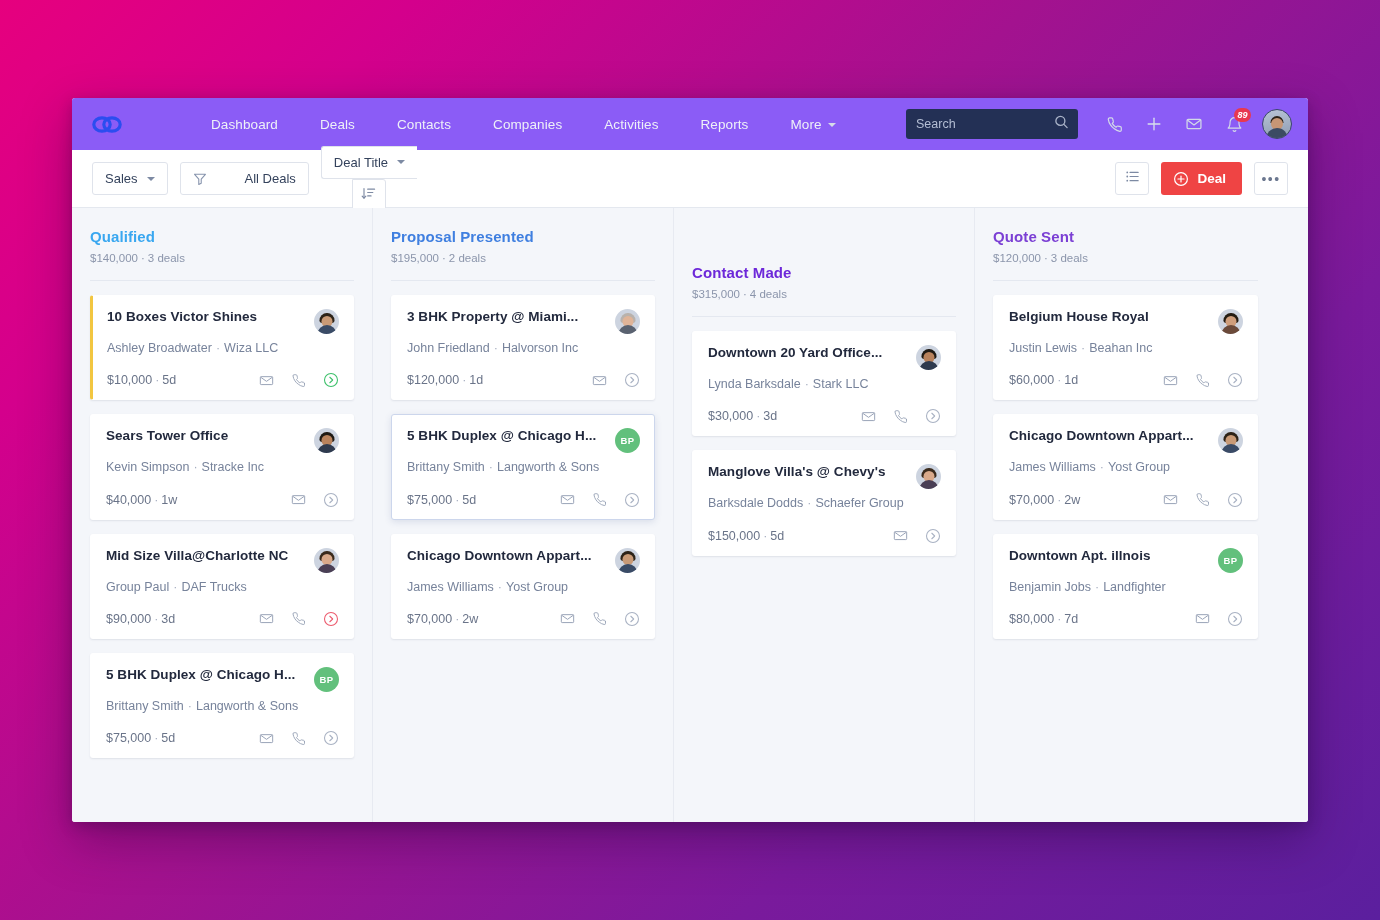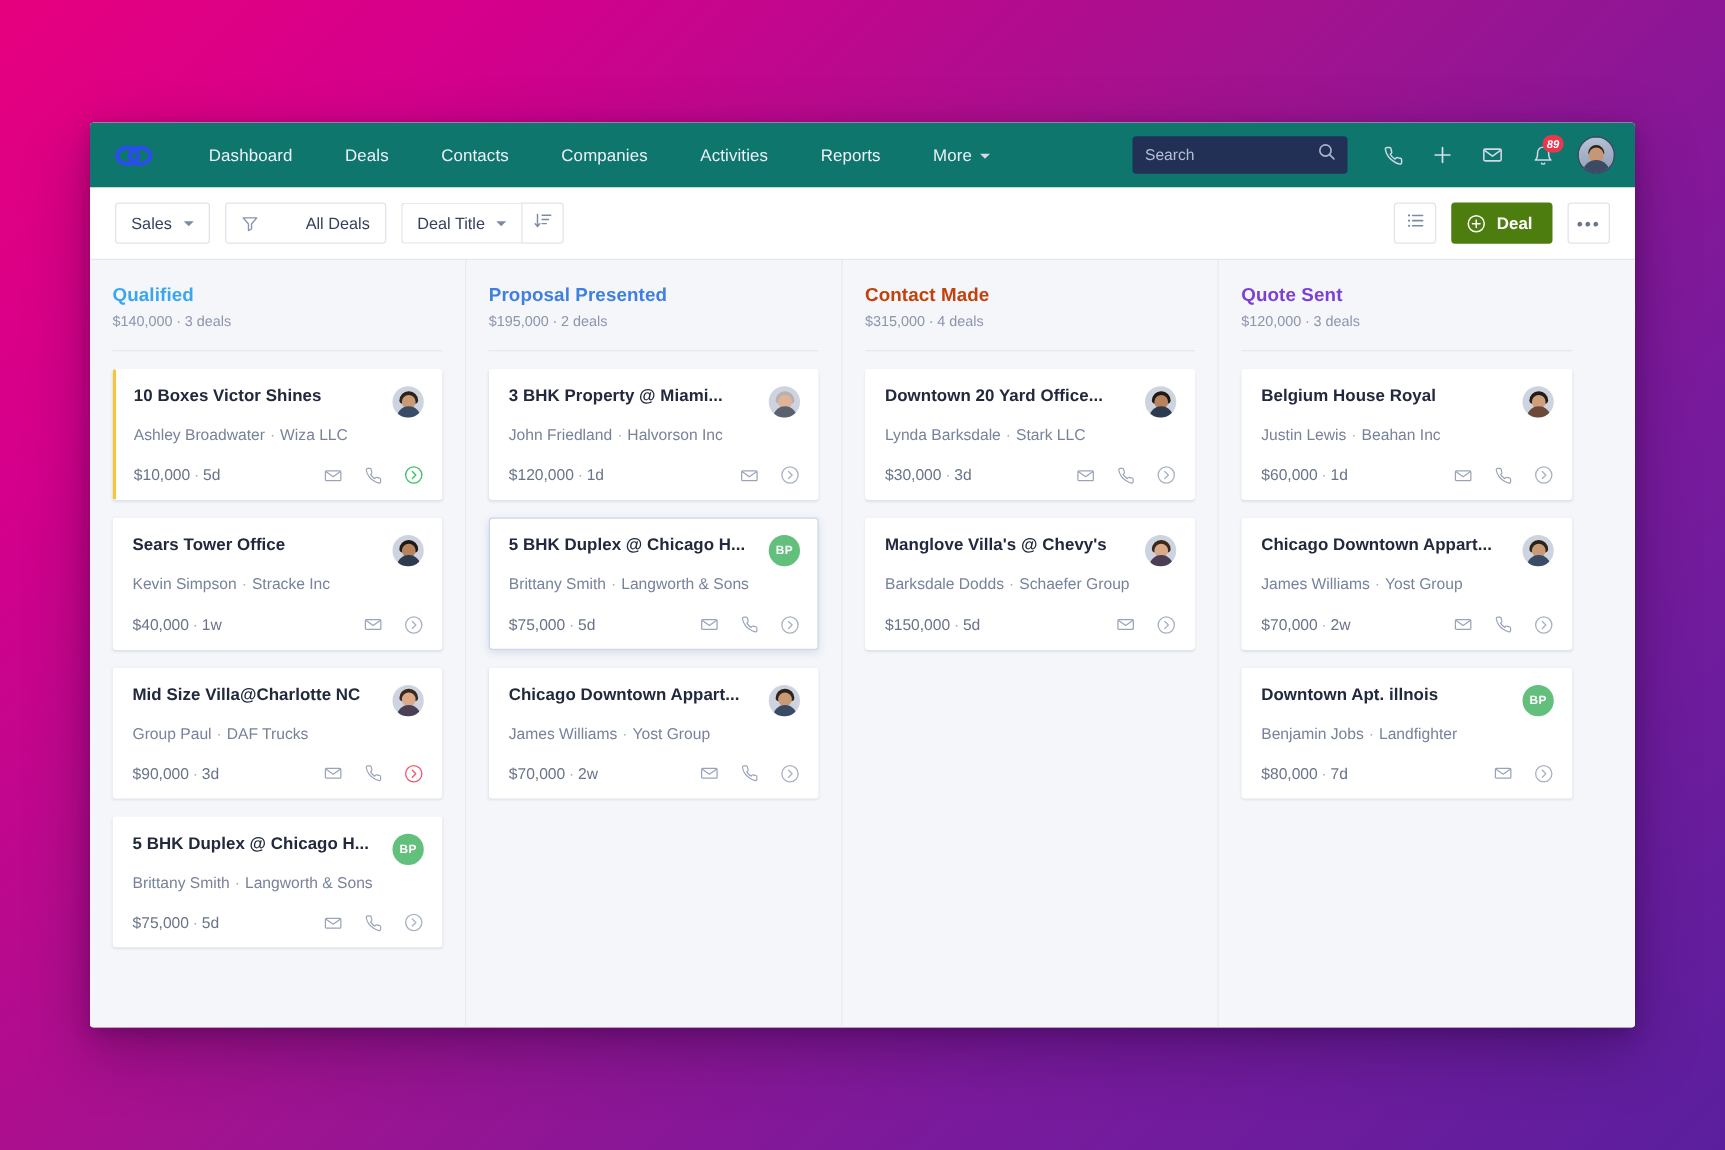--- a/index.html
+++ b/index.html
@@ -22,25 +22,26 @@
     border-radius: 3px;
     box-shadow: 0 18px 50px rgba(30,0,50,0.35), 0 4px 14px rgba(30,0,50,0.25);
     overflow: hidden;
     display: flex;
     flex-direction: column;
   }
 
   
   .topnav {
     height: 52px;
-    background: #0f766e;
+    background: #8b5cf6;
     display: flex;
     align-items: center;
     padding: 0 16px 0 18px;
     flex: 0 0 52px;
+    gap: 44px;
   }
   .logo {
     width: 34px; height: 24px;
     display: flex; align-items: center; justify-content: center;
     margin-right: 22px;
   }
   .logo svg { display:block; }
 
   .nav-links { display: flex; align-items: center; }
   .nav-link {
@@ -162,20 +163,21 @@
     width: 0; height: 0;
     border-left: 4px solid transparent;
     border-right: 4px solid transparent;
     border-top: 4.5px solid #7d8aa3;
     margin-left: 9px;
   }
   .btn .f-ico { margin-right: 8px; display:flex; }
   .sort-group {
     display: flex; align-items: center;
     margin-left: 12px;
+    flex-direction: column;
   }
   .sort-group .btn { margin-left: 0; border-radius: 3px 0 0 3px; border-right: none; }
   .sort-btn {
     height: 33px; width: 34px;
     border: 1px solid #dfe3eb;
     border-radius: 0 3px 3px 0;
     background: #fff;
     display: flex; align-items:center; justify-content:center;
     cursor: pointer;
   }
@@ -183,21 +185,21 @@
   .icon-btn {
     width: 34px; height: 33px;
     border: 1px solid #dfe3eb;
     border-radius: 3px;
     background: #fff;
     display: flex; align-items: center; justify-content: center;
     cursor: pointer;
   }
   .deal-btn {
     height: 33px;
-    background: #4d7c0f;
+    background: #ef4444;
     color: #fff;
     border-radius: 3px;
     display: flex; align-items: center;
     padding: 0 16px 0 12px;
     font-size: 13.5px;
     font-weight: bold;
     margin: 0 12px;
     cursor: pointer;
     border: none;
   }
@@ -647,21 +649,21 @@
                 <svg width="16" height="16" viewBox="0 0 18 18" fill="none" stroke="#a9b2c3" stroke-width="1.2" stroke-linecap="round" stroke-linejoin="round">
                   <circle cx="9" cy="9" r="7.3"></circle>
                   <path d="M7.7 5.9 10.9 9l-3.2 3.1"></path>
                 </svg>
               </span>
             </div>
           </div>
         </div>
       </div>
       <div class="column">
-        <div class="col-title" style="color: #c2410c;">Contact Made</div>
+        <div class="col-title" style="color: #6d28d9; margin-top: 36px;">Contact Made</div>
         <div class="col-meta"><span>$315,000</span><span class="dot-sep">·</span><span>4 deals</span></div>
         <div class="card">
           <div class="card-head">
             <div class="card-title">Downtown 20 Yard Office...</div>
             <div class="c-av">
               <div class="ph-hair" style="background:#1f1a14"></div>
               <div class="ph-face" style="background:#b8825c"></div>
               <div class="ph-body" style="background:#2e3a4e"></div>
             </div>
           </div>

